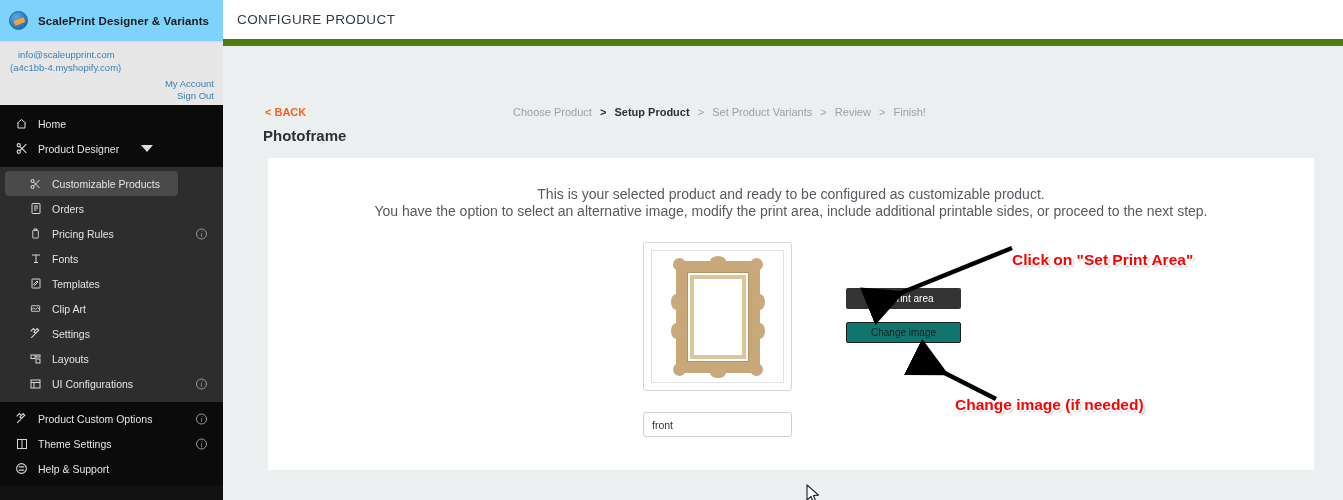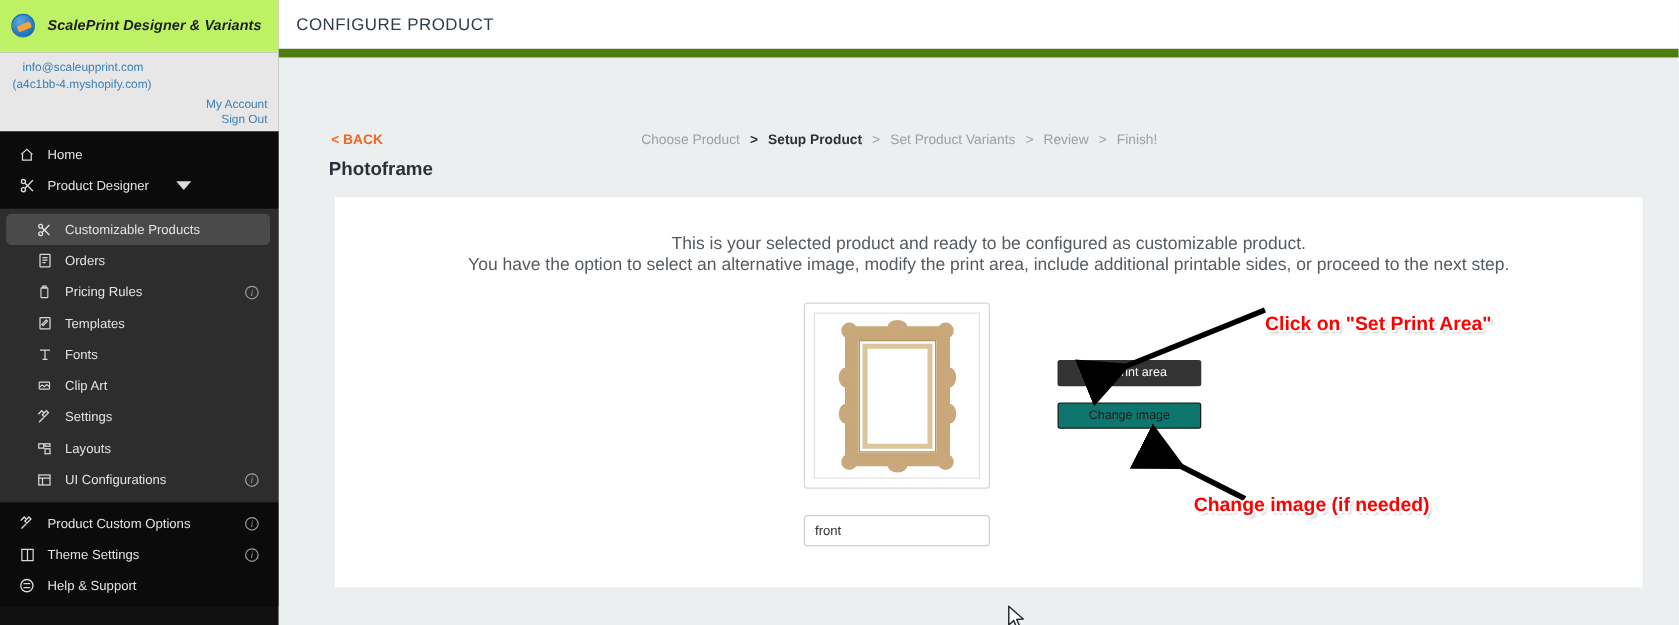--- a/index.html
+++ b/index.html
@@ -12,25 +12,24 @@
   }
   #app { position: relative; width: 1343px; height: 500px; }
 
   
   .sidebar {
     position: absolute; left: 0; top: 0;
     width: 223px; height: 500px;
     background: #111111;
   }
   .brand {
-    height: 42px; background: #bef264;
+    height: 42px; background: #7dd3fc;
     display: flex; align-items: center;
     padding-left: 9px;
     border-bottom: 1px solid #dcdcdc;
-    font-style: italic;
   }
   .brand-logo {
     width: 19px; height: 19px; border-radius: 50%;
     background: radial-gradient(circle at 35% 30%, #5fa8e0 0%, #2a7fc4 55%, #15609f 100%);
     border: 1px solid #1d6aa8;
     position: relative; flex: none;
   }
   .brand-logo::after {
     content: ""; position: absolute;
     left: 4px; top: 7px; width: 11px; height: 5px;
@@ -63,21 +62,21 @@
   }
   .nav-mid .nav-item { padding-left: 28px; }
   .nav-item .ico {
     width: 15px; height: 14px; margin-right: 9px;
     flex: none; display: flex; align-items: center; justify-content: center;
     color: #d8d8d8;
   }
   .nav-item .ico svg { display: block; }
   .nav-item.active {
     background: #4a4a4a; border-radius: 4px;
-    margin: 0 7px 0 5px; padding-left: 23px; width: 211px;
+    margin: 0 7px 0 5px; padding-left: 23px; width: 173px;
   }
   .nav-item .caret {
     width: 0; height: 0; margin-left: 22px;
     border-left: 6px solid transparent;
     border-right: 6px solid transparent;
     border-top: 7px solid #dcdcdc;
   }
   .info-i {
     position: absolute; right: 16px; top: 50%; transform: translateY(-50%);
     width: 11px; height: 11px; border-radius: 50%;
@@ -259,36 +258,36 @@
               <path d="M9 2h6v3H9z"></path>
           </svg>
         </span>
         <span>Pricing Rules</span>
         <span class="info-i">i</span>
       </div>
 
       <div class="nav-item">
         <span class="ico">
           <svg width="12" height="13" viewBox="0 0 24 24" fill="none" stroke="#d8d8d8" stroke-width="2">
-            <rect x="4" y="3" width="16" height="18" rx="1"></rect>
-              <path d="M9 16l7-7-2-2-7 7z"></path>
-          </svg>
-        </span>
-        <span>Templates</span>
-      </div>
-
-      <div class="nav-item">
-        <span class="ico">
-          <svg width="12" height="13" viewBox="0 0 24 24" fill="none" stroke="#d8d8d8" stroke-width="2">
             <path d="M4 5h16"></path>
               <path d="M12 5v15"></path>
               <path d="M8 20h8"></path>
           </svg>
         </span>
         <span>Fonts</span>
+      </div>
+
+      <div class="nav-item">
+        <span class="ico">
+          <svg width="12" height="13" viewBox="0 0 24 24" fill="none" stroke="#d8d8d8" stroke-width="2">
+            <rect x="4" y="3" width="16" height="18" rx="1"></rect>
+              <path d="M9 16l7-7-2-2-7 7z"></path>
+          </svg>
+        </span>
+        <span>Templates</span>
       </div>
 
       <div class="nav-item">
         <span class="ico">
           <svg width="13" height="11" viewBox="0 0 24 24" fill="none" stroke="#d8d8d8" stroke-width="2">
             <rect x="3" y="6" width="18" height="12" rx="1"></rect>
               <path d="M3 15l5-4 4 3 4-4 5 4"></path>
           </svg>
         </span>
         <span>Clip Art</span>

